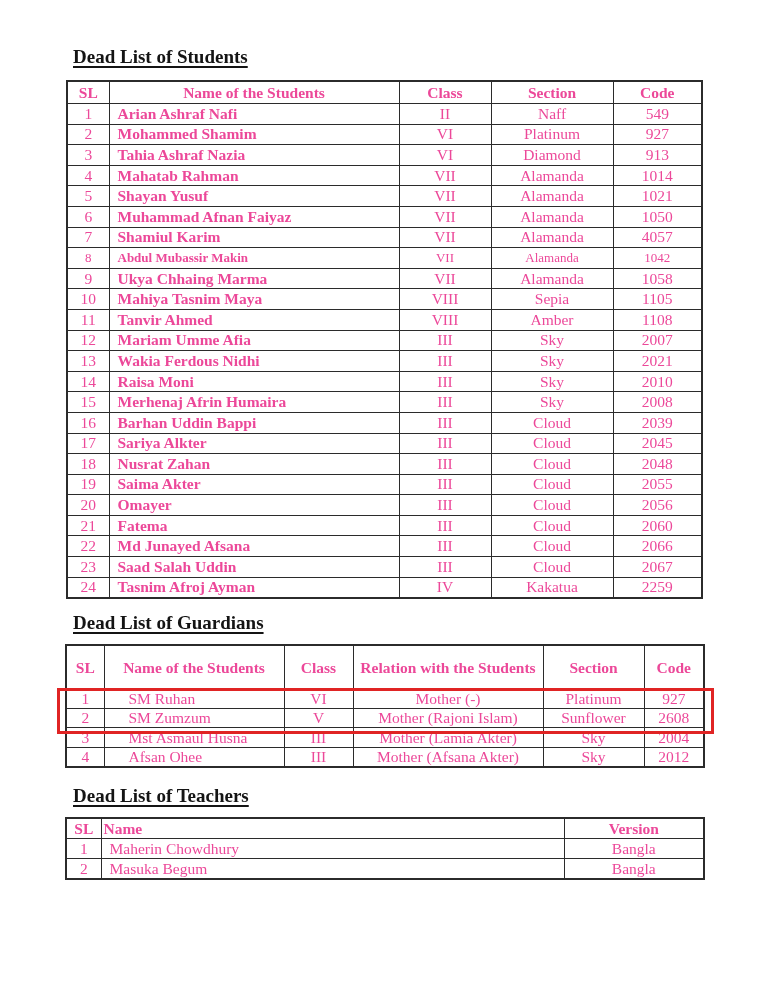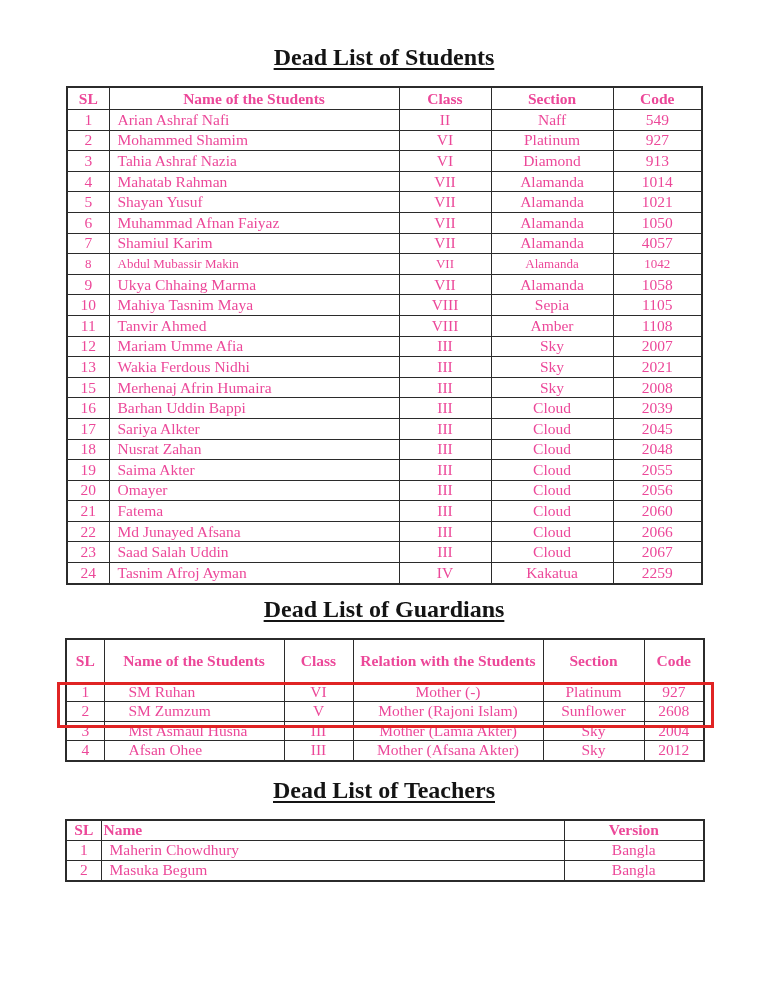--- a/index.html
+++ b/index.html
@@ -16,28 +16,28 @@
     color: #141414;
     overflow: hidden;
   }
   .content {
     position: relative;
     width: 638px;
     margin: 0 auto 0 65px;
   }
   .doc-title {
     display: block;
-    text-align: center;
-    font-size: 24px;
+    text-align: left;
+    font-size: 19px;
     line-height: 26px;
     font-weight: bold;
     text-decoration: underline;
     text-decoration-thickness: 2px;
     text-underline-offset: 3px;
-    margin: 16px;
+    margin: 8px;
   }
   .title-students { margin-top: 44px; }
   .title-guardians { margin-top: 11px; }
   .title-teachers  { margin-top: 15px; }
 
   table {
     border-collapse: collapse;
     table-layout: fixed;
     font-size: 15.5px;
     color: #ec4899;
@@ -57,20 +57,21 @@
   .tbl-students {
     width: 635px;
     margin: 10px auto 0 1px;
   }
   .tbl-students th { height: 21px; }
   .tbl-students td { height: 19.6px; }
   .tbl-students th:nth-child(2) { text-align: center; }
   .tbl-students td:nth-child(2) {
     text-align: left;
     padding-left: 8px;
+    font-weight: bold;
   }
   
   .tbl-students tbody tr:nth-child(8) { font-size: 13px; }
   
   .tbl-students tbody tr:nth-child(24) td { border-bottom: none; }
   .tbl-students tbody tr:nth-child(25) td { border-top: none; }
 
   
   .guardians-wrap { position: relative; margin-top: 3px; }
   .tbl-guardians { width: 638px; }
@@ -218,20 +219,27 @@
             <td>III</td>
             <td>Sky</td>
             <td>2007</td>
           </tr>
           <tr>
             <td>13</td>
             <td>Wakia Ferdous Nidhi</td>
             <td>III</td>
             <td>Sky</td>
             <td>2021</td>
+          </tr>
+          <tr>
+            <td>14</td>
+            <td>Raisa Moni</td>
+            <td>III</td>
+            <td>Sky</td>
+            <td>2010</td>
           </tr>
           <tr>
             <td>15</td>
             <td>Merhenaj Afrin Humaira</td>
             <td>III</td>
             <td>Sky</td>
             <td>2008</td>
           </tr>
           <tr>
             <td>16</td>

